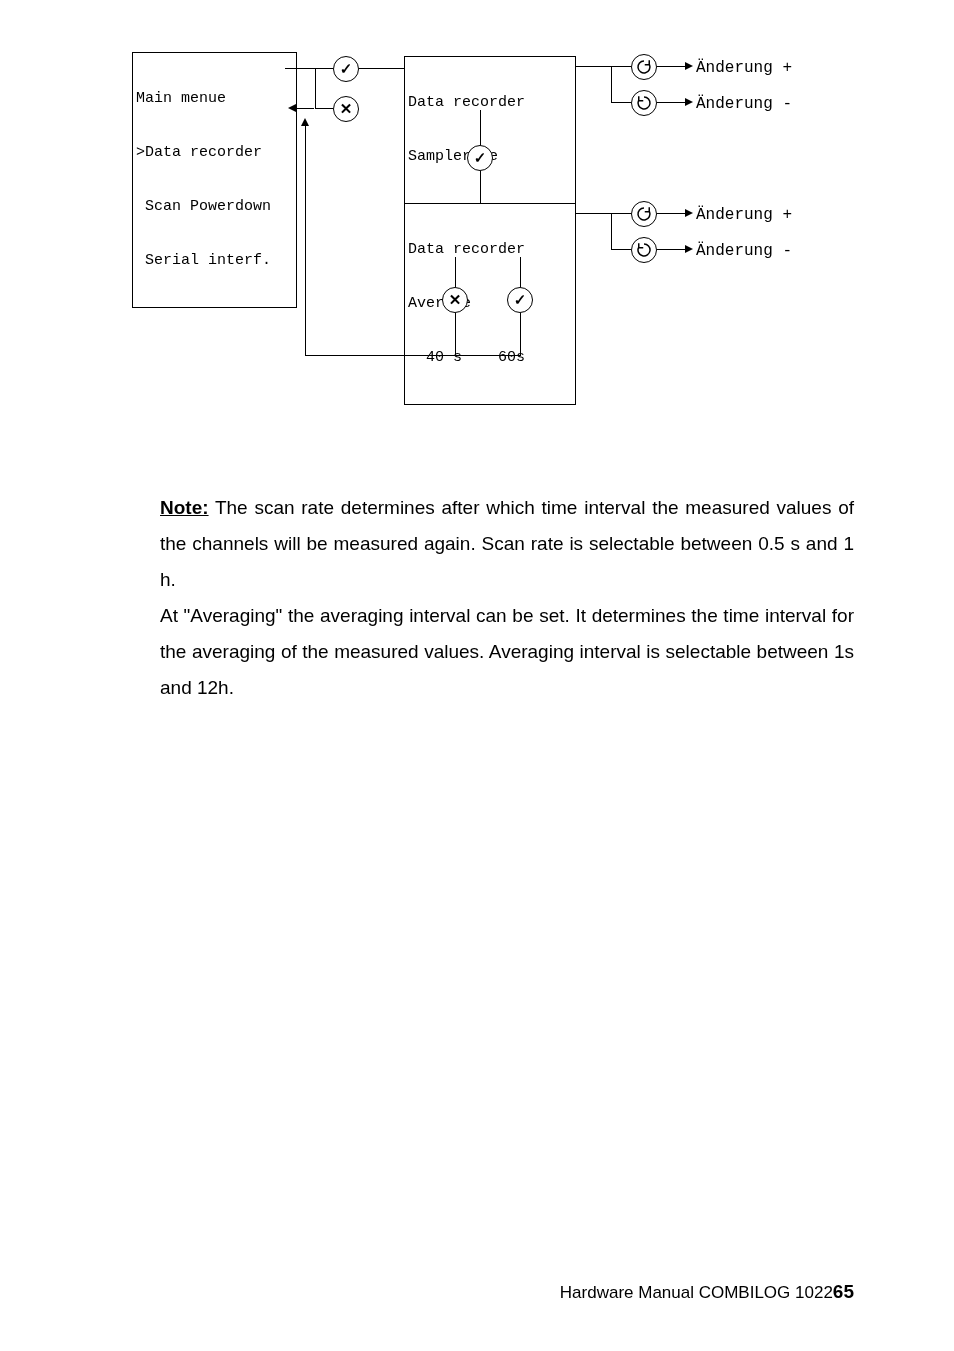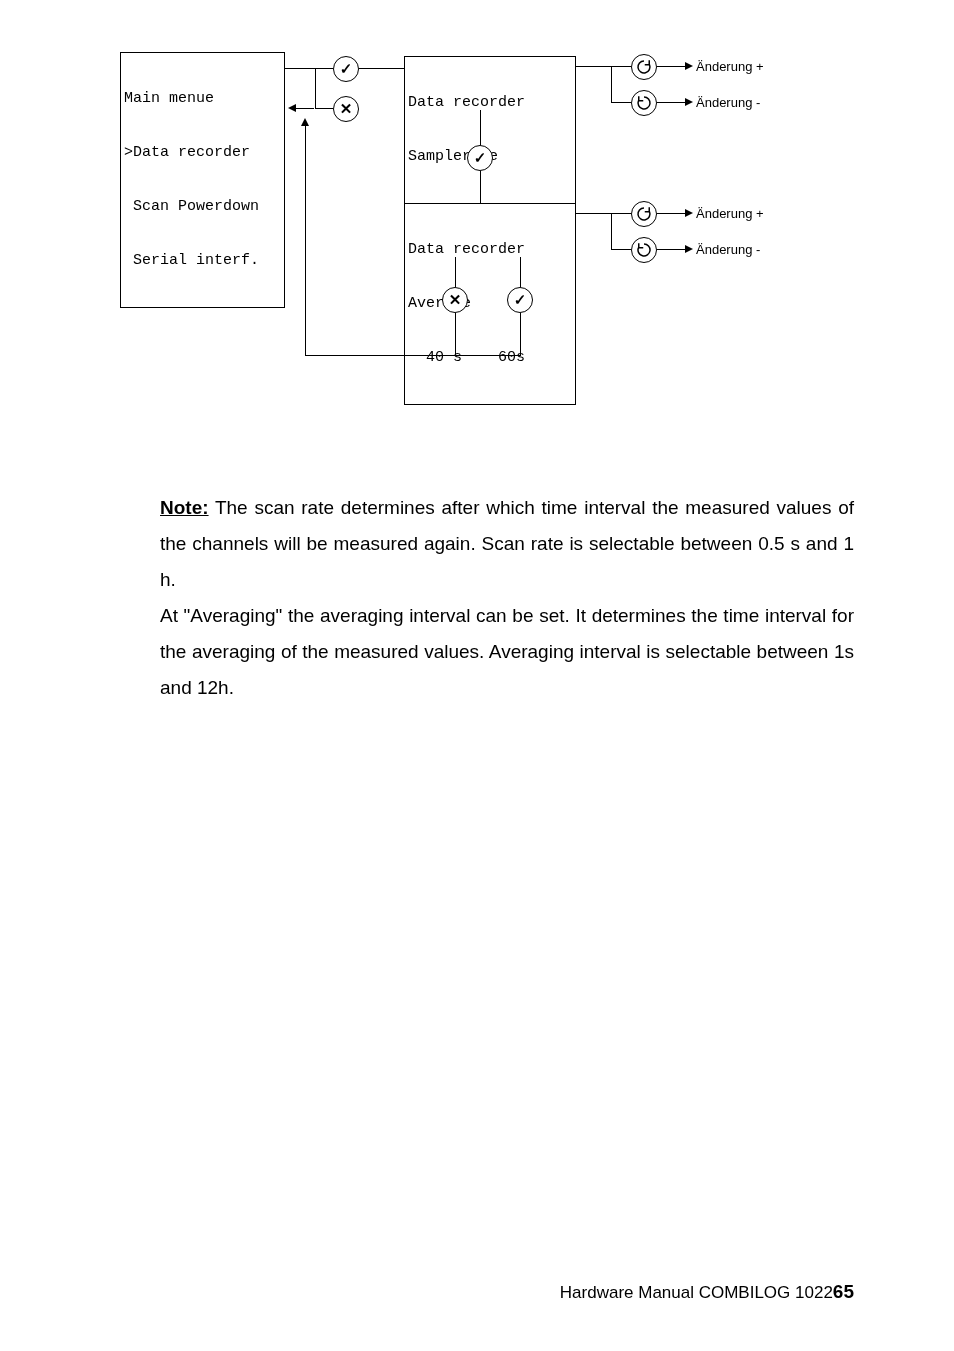--- a/index.html
+++ b/index.html
@@ -70,22 +70,22 @@
     }
     .tri-left {
       position: absolute;
       width: 0; height: 0;
       border-top: 4px solid transparent;
       border-bottom: 4px solid transparent;
       border-right: 8px solid #000;
     }
     .anno {
       position: absolute;
-      font-size: 13px;
-      font-family: Liberation Sans, sans-serif;
+      font-size: 16px;
+      font-family: Liberation Mono, monospace;
     }
     .body-text {
       font-size: 19px;
       line-height: 1.9;
       text-align: justify;
     }
     .body-text .note-label { font-weight: bold; text-decoration: underline; }
     .footer {
       position: absolute;
       bottom: 48px;
@@ -98,21 +98,21 @@
     }
     .footer .pgnum { font-weight: bold; font-size: 19px; }
   </style>
 </head>
 <body>
 
 <div class="page">
 
   <div class="diagram">
 
-    <div class="lcd-box" style="left:0; top:2px; width:165px;">
+    <div class="lcd-box" style="left:12px; top:2px; width:165px;">
       <div>Main menue</div>
       <div>&gt;Data recorder</div>
       <div> Scan Powerdown</div>
       <div> Serial interf.</div>
     </div>
 
     <div class="arrow-line" style="left:165px; top:18px; width:30px; height:1px;"></div>
     <div class="arrow-line" style="left:195px; top:18px; width:1px; height:40px;"></div>
     <div class="arrow-line" style="left:195px; top:18px; width:18px; height:1px;"></div>
     <div class="arrow-line" style="left:195px; top:58px; width:18px; height:1px;"></div>

